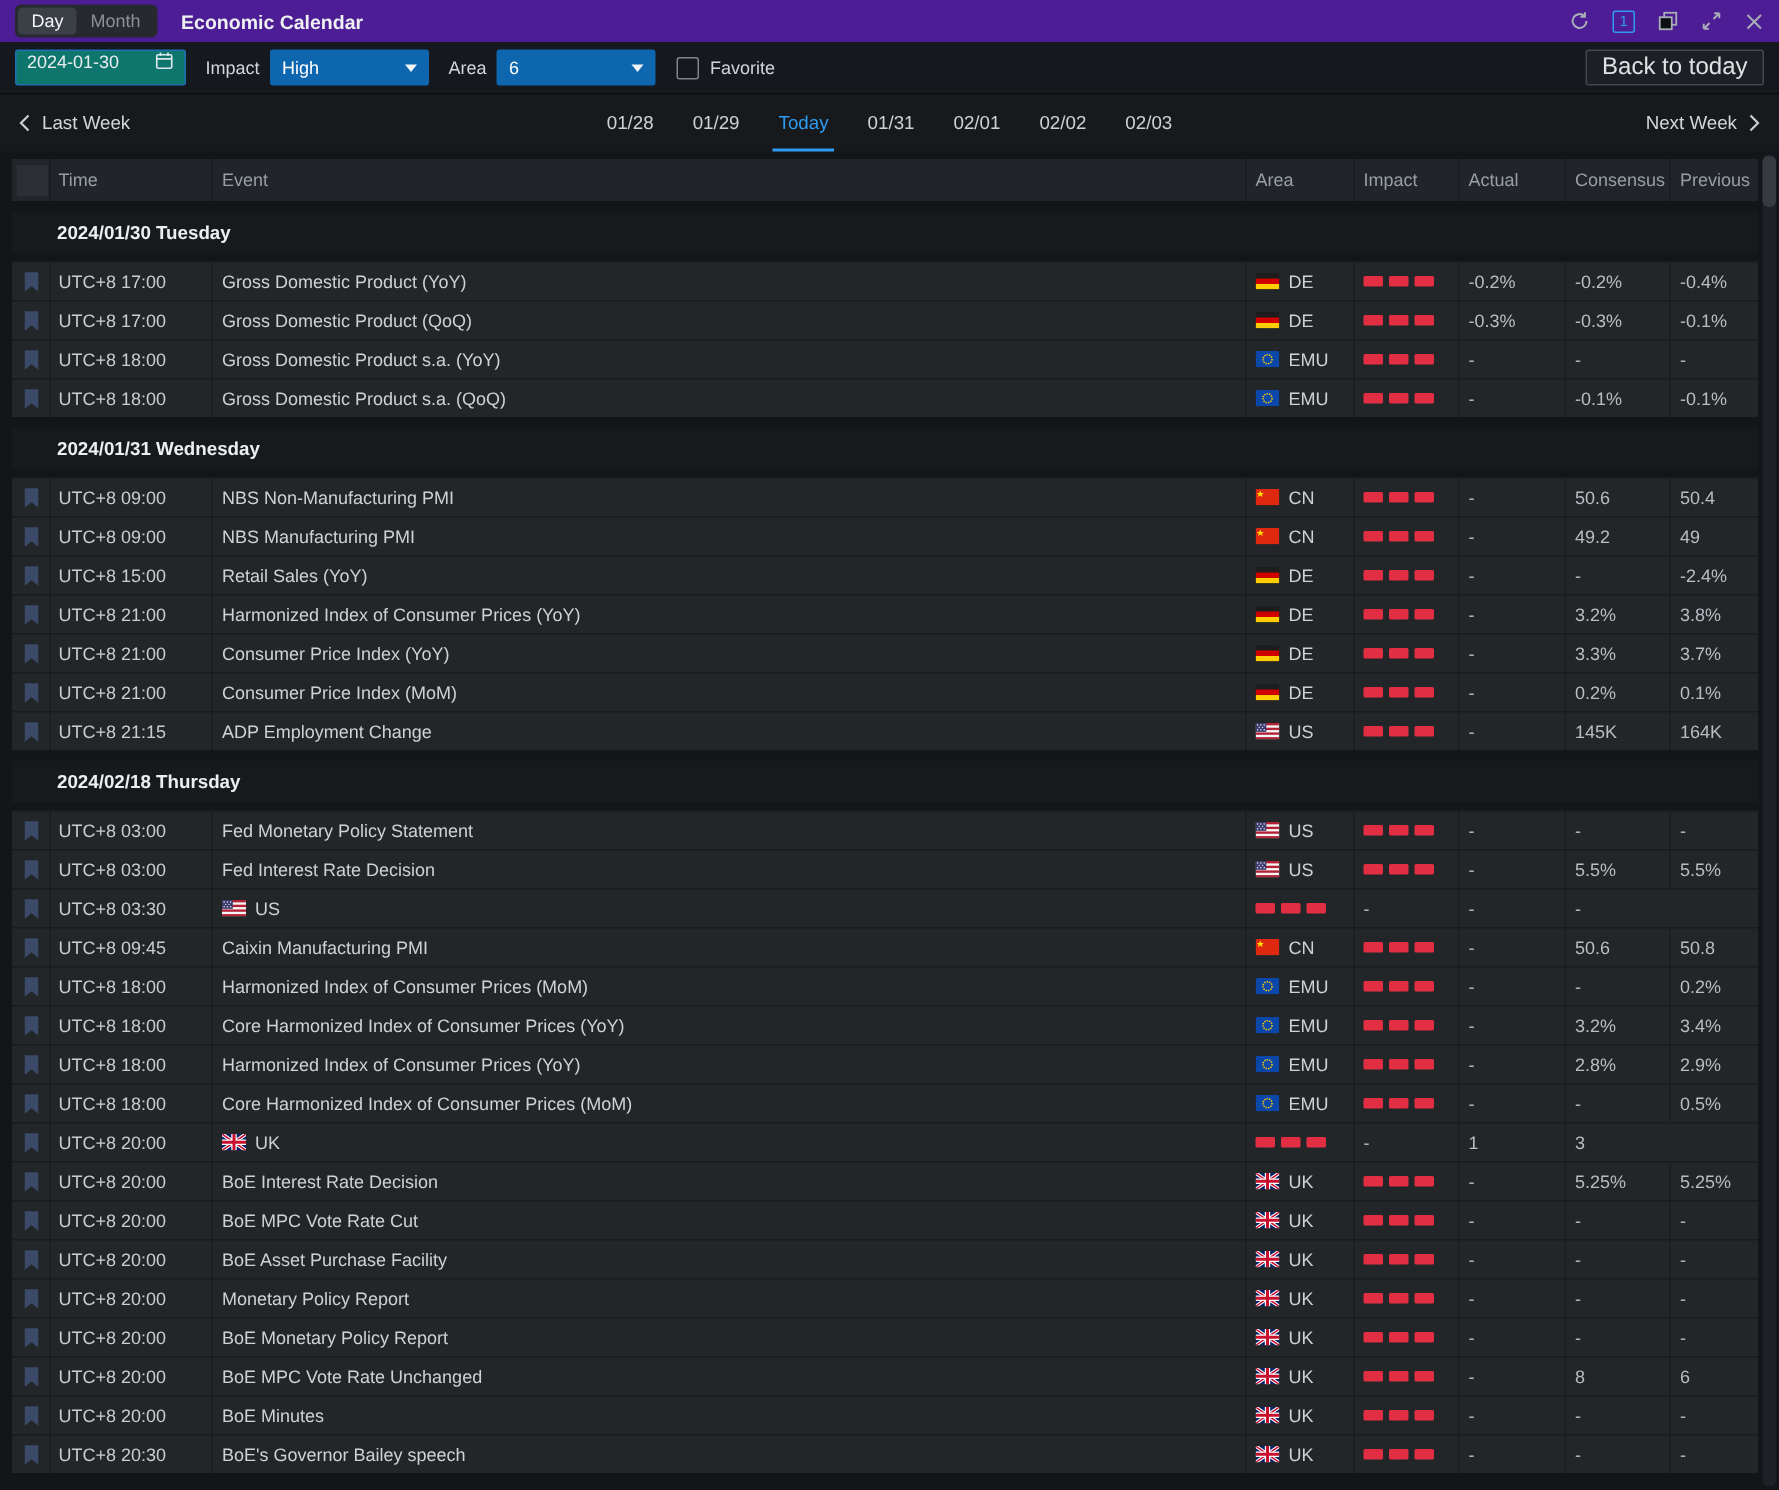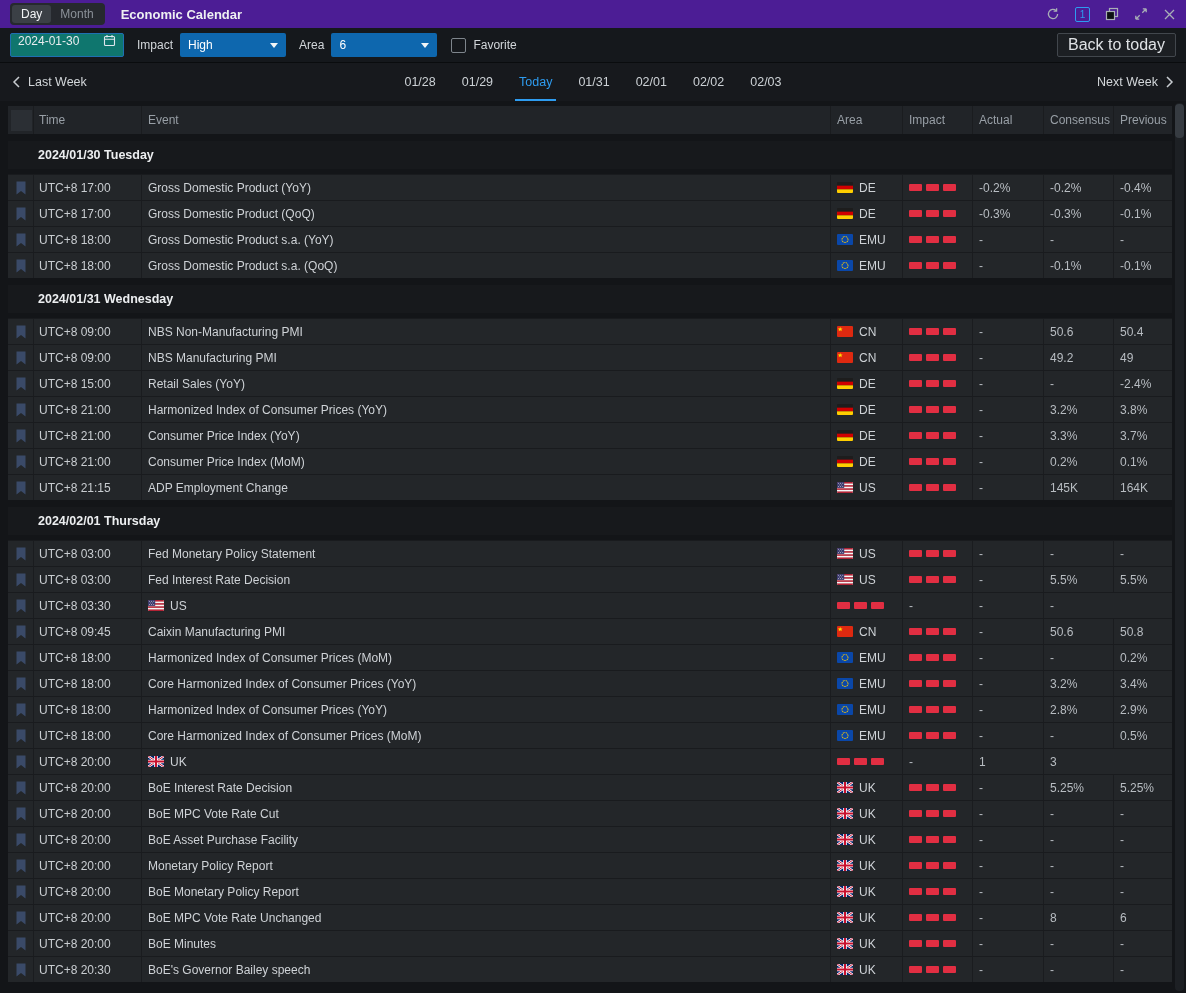--- a/index.html
+++ b/index.html
@@ -506,21 +506,21 @@
           <div class="cell c-impact">
             <span class="bar"></span>
             <span class="bar"></span>
             <span class="bar"></span>
           </div>
           <div class="cell c-val">-</div>
           <div class="cell c-val">145K</div>
           <div class="cell c-val c-last">164K</div>
         </div>
       </div>
-      <div class="band">2024/02/01 Thursday</div>
+      <div class="band">2024/02/18 Thursday</div>
       <div class="rows">
         <div class="grid row">
           <div class="cell c-bm">
             <span class="bm">
               <svg width="12" height="14" viewBox="0 0 12 14">
                 <path d="M1.5 0.5 h9 v13 l-4.5 -3.6 l-4.5 3.6 z" fill="#3a4a68"></path>
               </svg>
             </span>
           </div>
           <div class="cell c-time">UTC+8 03:00</div>

